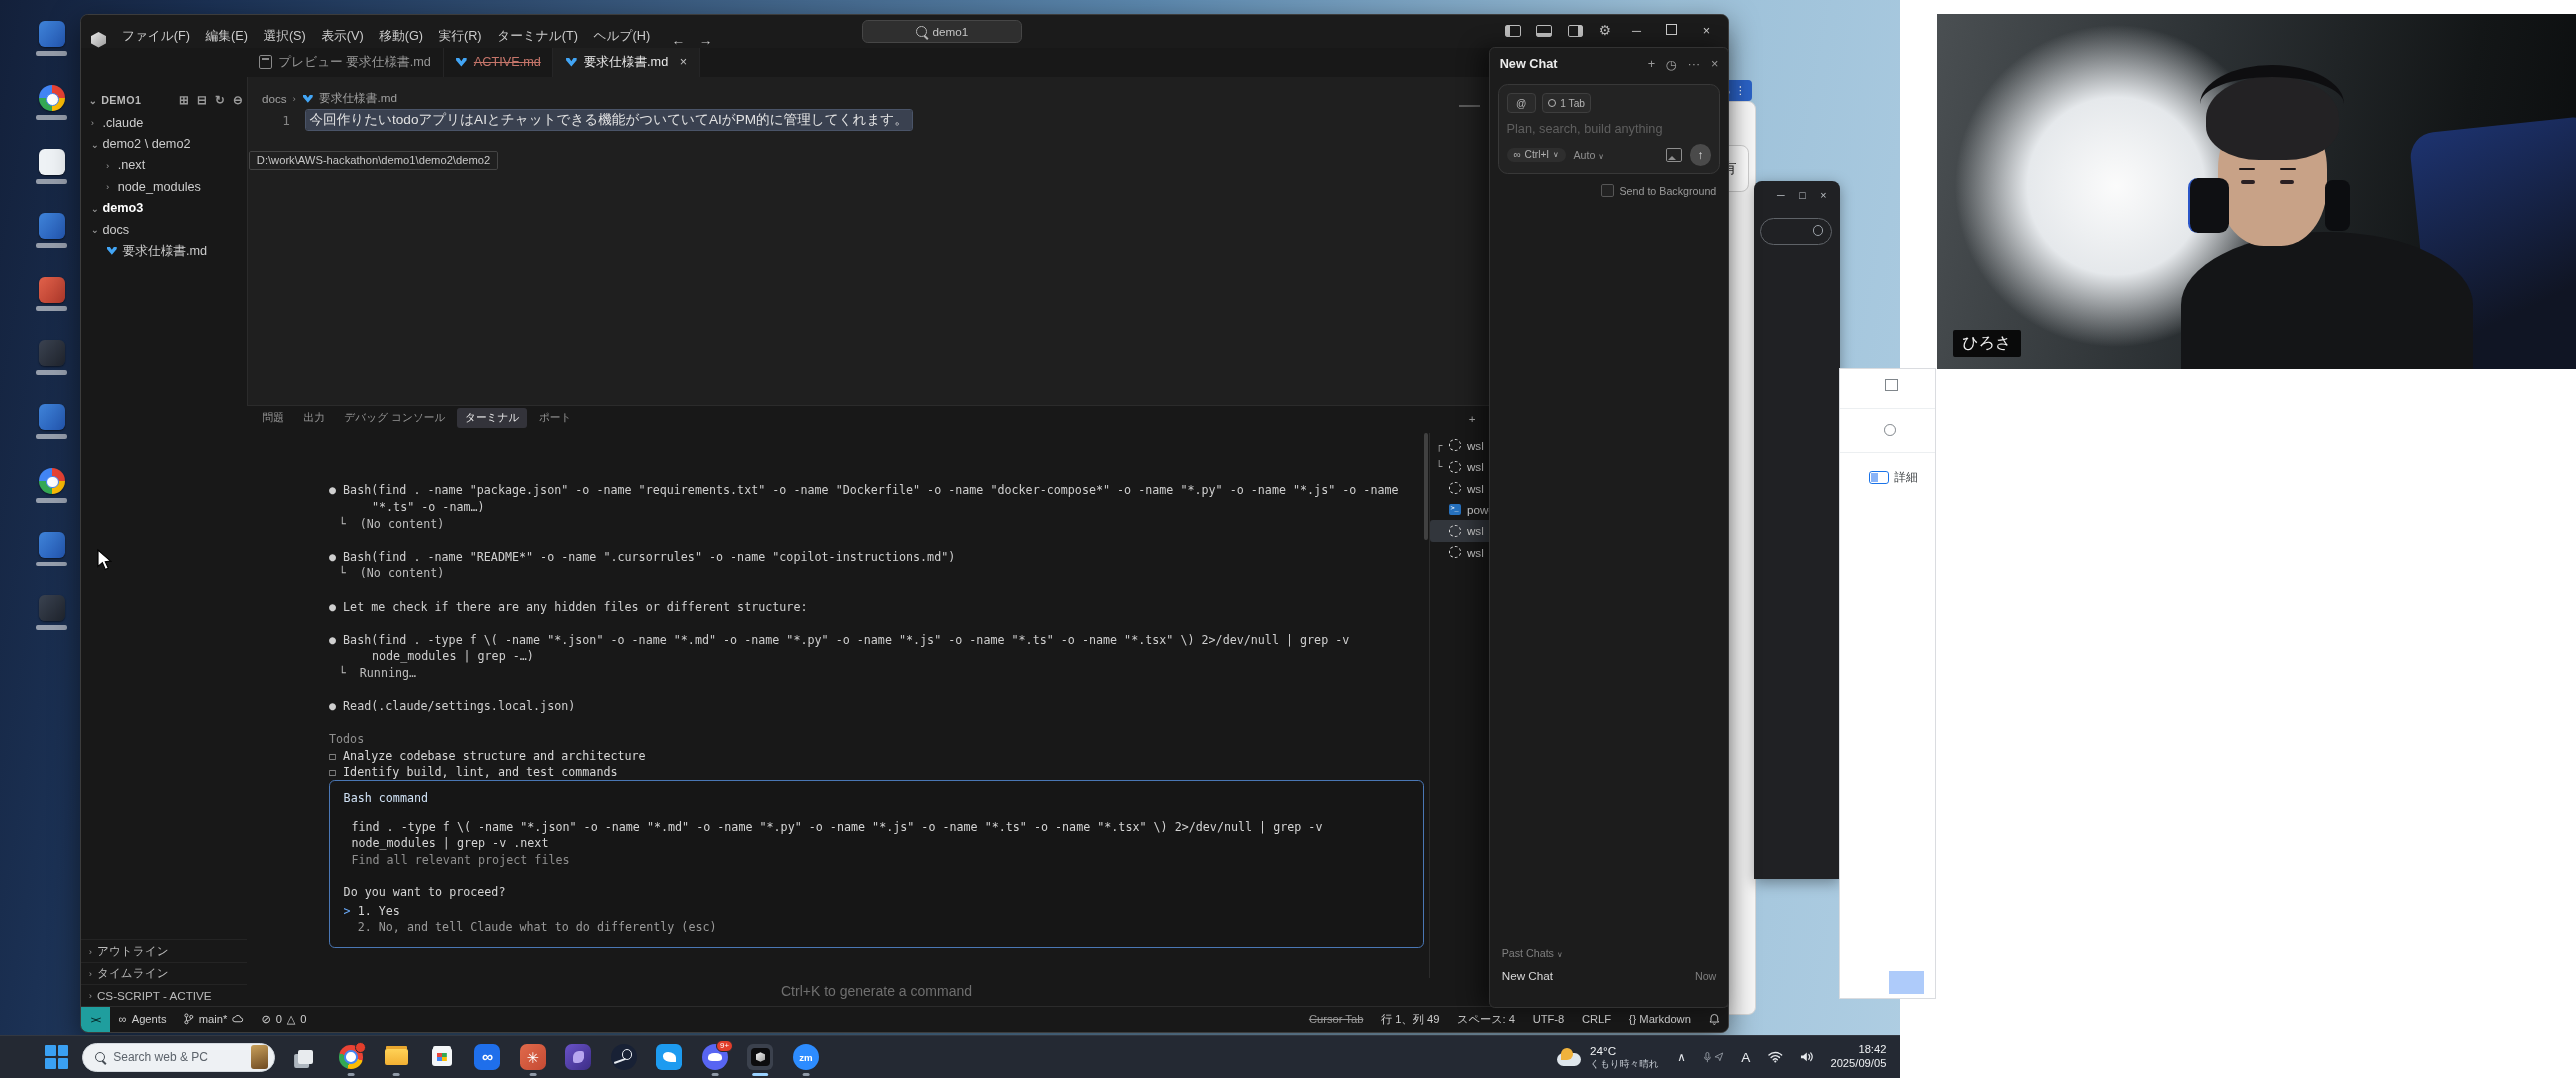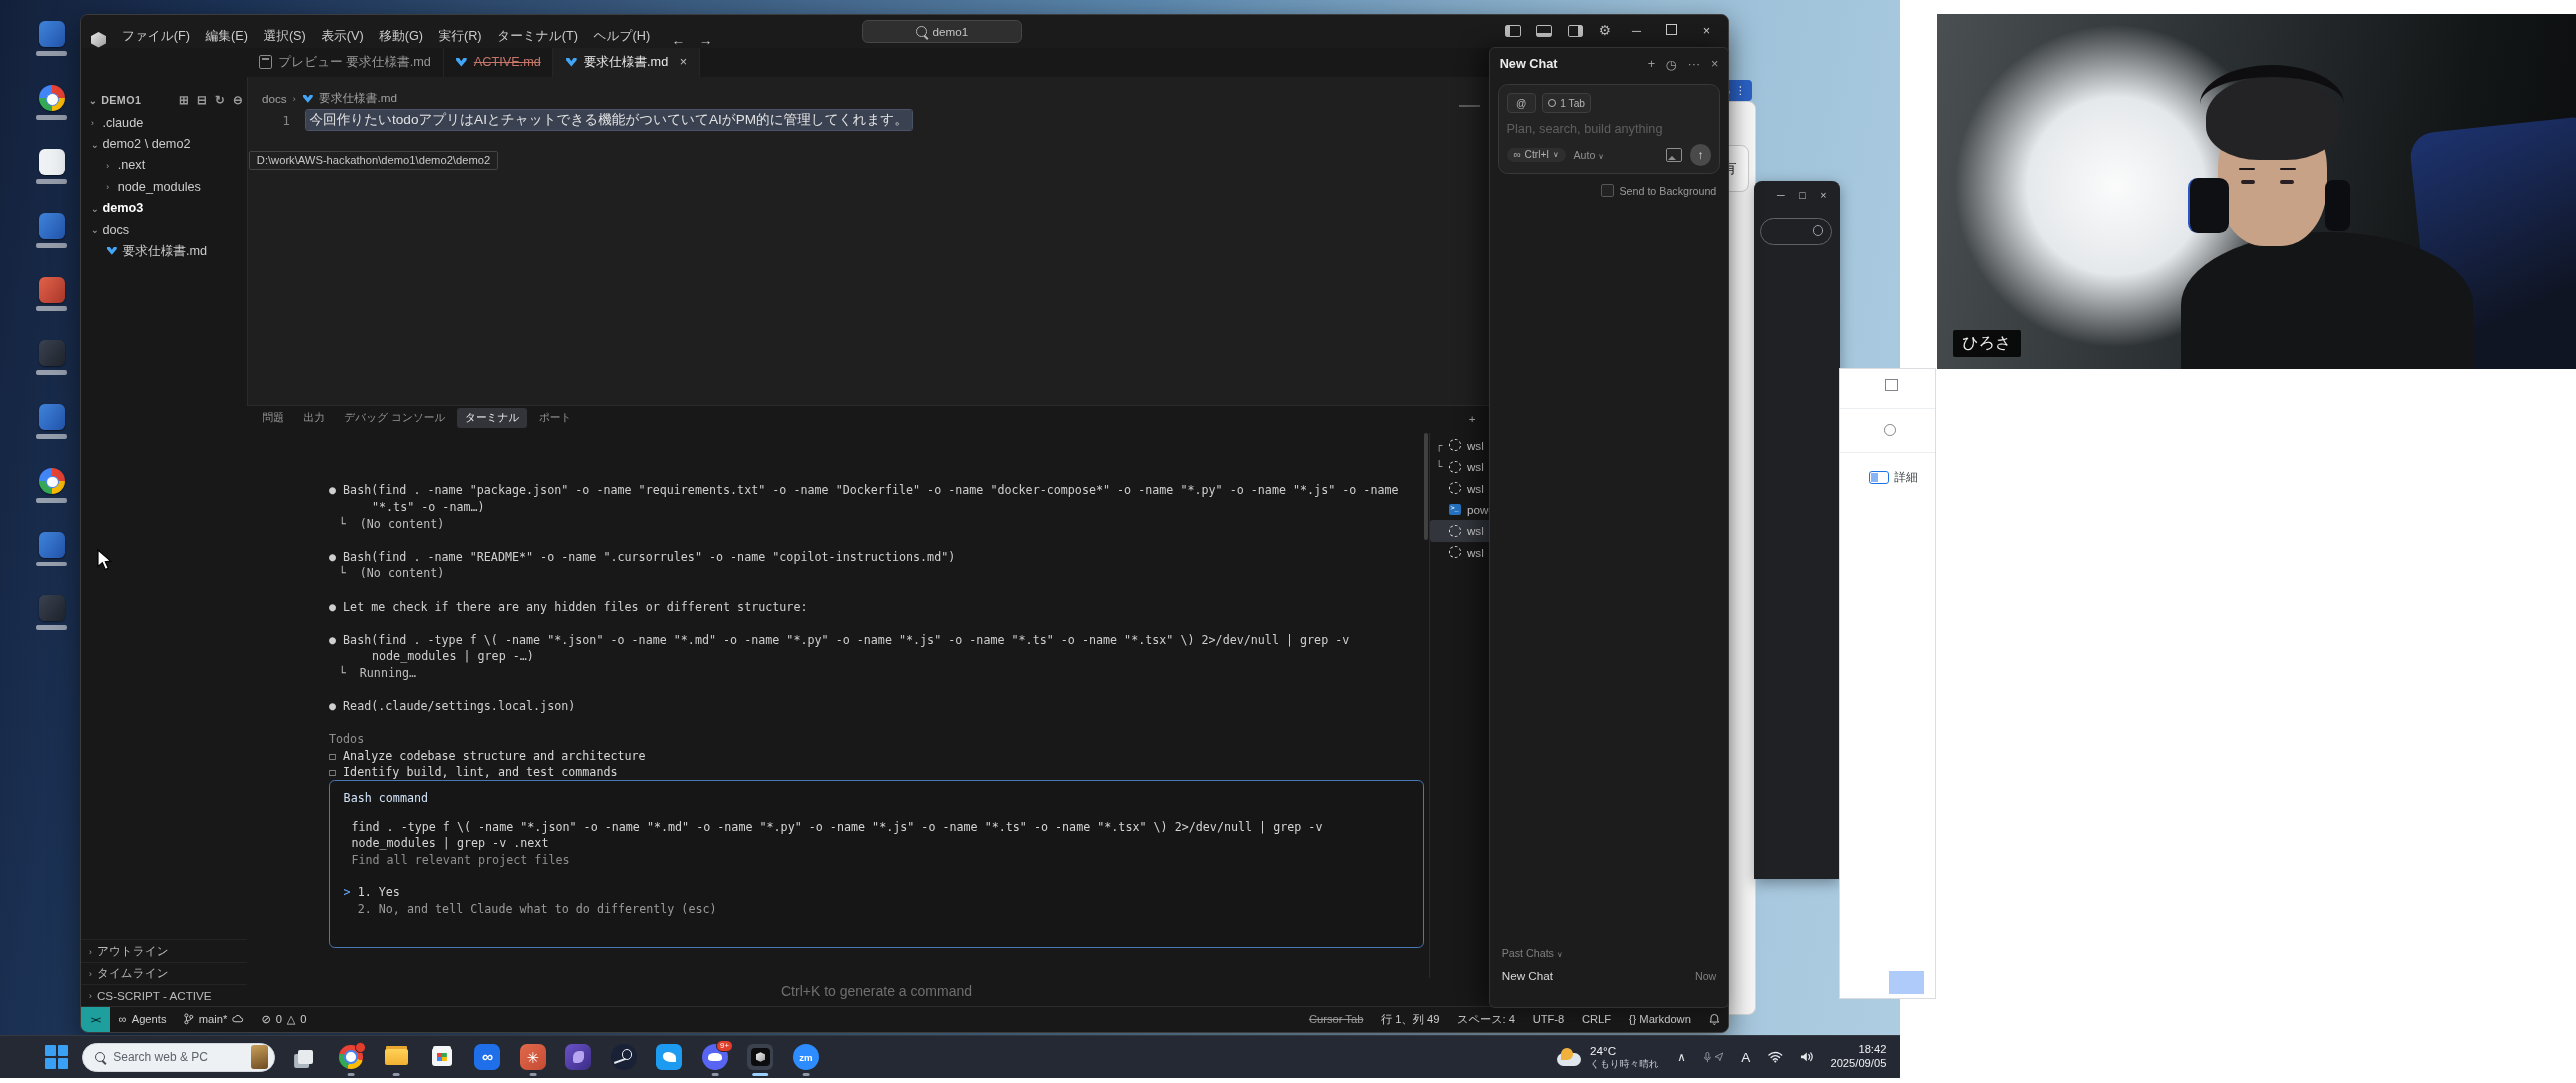--- a/index.html
+++ b/index.html
@@ -484,20 +484,21 @@
 
       <div id="term-body">
         
       <div class="tl cmd">● Bash(find . -name "package.json" -o -name "requirements.txt" -o -name "Dockerfile" -o -name "docker-compose*" -o -name "*.py" -o -name "*.js" -o -name</div><div class="tl cont">"*.ts" -o -nam…)</div><div class="tl result">└  (No content)</div><div class="tl gap"></div><div class="tl cmd">● Bash(find . -name "README*" -o -name ".cursorrules" -o -name "copilot-instructions.md")</div><div class="tl result">└  (No content)</div><div class="tl gap"></div><div class="tl cmd">● Let me check if there are any hidden files or different structure:</div><div class="tl gap"></div><div class="tl cmd">● Bash(find . -type f \( -name "*.json" -o -name "*.md" -o -name "*.py" -o -name "*.js" -o -name "*.ts" -o -name "*.tsx" \) 2&gt;/dev/null | grep -v</div><div class="tl cont">node_modules | grep -…)</div><div class="tl result">└  Running…</div><div class="tl gap"></div><div class="tl cmd">● Read(.claude/settings.local.json)</div><div class="tl gap"></div><div class="tl dim">Todos</div><div class="tl todo">☐ Analyze codebase structure and architecture</div><div class="tl todo">☐ Identify build, lint, and test commands</div><div class="tl todo">☐ Check for existing documentation and rules</div><div class="tl todo">☐ Create CLAUDE.md file</div></div>
 
       <div id="cmdbox">
         <div class="cb-title">Bash command</div>
         <div class="cb-cmd">find . -type f \( -name "*.json" -o -name "*.md" -o -name "*.py" -o -name "*.js" -o -name "*.ts" -o -name "*.tsx" \) 2&gt;/dev/null | grep -v</div>
         <div class="cb-cmd">node_modules | grep -v .next</div>
         <div class="cb-desc">Find all relevant project files</div>
+        <div class="cb-q">Do you want to proceed?</div>
         <div class="opt"><span class="mark">&gt;</span> <span>1. Yes</span></div>
         <div class="opt opt2">&nbsp;&nbsp;<span>2. No, and tell Claude what to do differently (esc)</span></div>
       </div>
 
       <div id="term-hint">Ctrl+K to generate a command</div>
       <span class="term-scroll"></span>
       <span class="sess-divider"></span>
 
       <div id="sessions">
 

